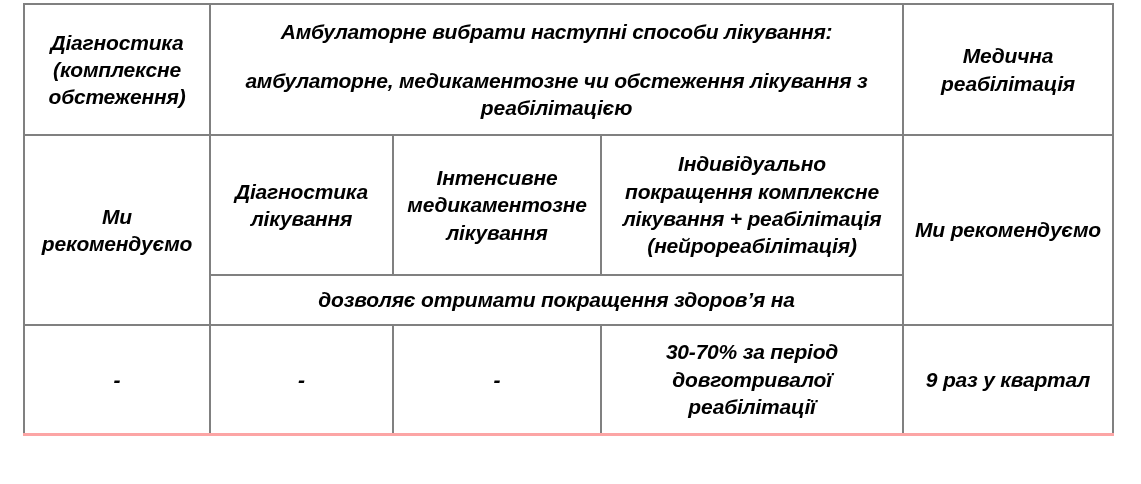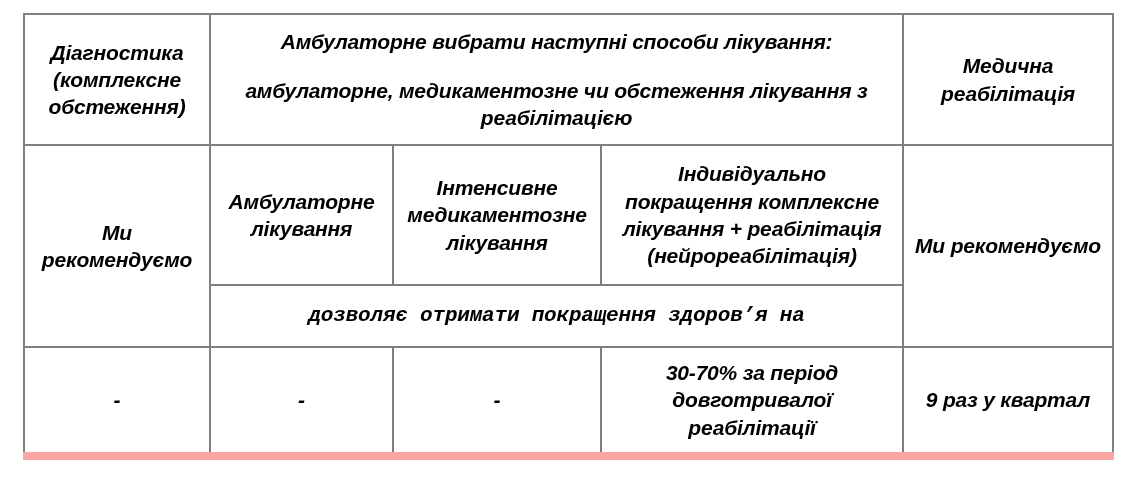--- a/index.html
+++ b/index.html
@@ -7,42 +7,42 @@
     padding: 0;
     background: #ffffff;
     width: 1141px;
     height: 484px;
     overflow: hidden;
   }
   .doc-table {
     border-collapse: collapse;
     table-layout: fixed;
     width: 1089px;
-    margin: 13px 0 0 23px;
+    margin: 3px 0 0 23px;
     font-family: "Liberation Sans", "DejaVu Sans", sans-serif;
     font-weight: bold;
     font-style: italic;
     font-size: 21px;
     line-height: 1.3;
     color: #000000;
     letter-spacing: -0.2px;
   }
   .doc-table td {
     border: 2px solid #808080;
     text-align: center;
     vertical-align: middle;
     padding: 4px 10px;
     background: #ffffff;
     overflow: hidden;
   }
   .doc-table tr.row-header  { height: 131px; }
   .doc-table tr.row-options { height: 140px; }
-  .doc-table tr.row-sub     { height: 62px; font-family: Liberation Mono, monospace;  }
+  .doc-table tr.row-sub     { height: 50px;  }
   .doc-table tr.row-values  { height: 109px; }
-  .doc-table tr.row-values td { border-bottom: 8px solid #fca5a5; }
+  .doc-table tr.row-values td { border-bottom: 3px solid #fca5a5; }
   .para-gap { margin-top: 22px; }
   .block { display: block; }
 </style>
 </head>
 <body>
 
 <table class="doc-table">
   <colgroup>
     <col style="width:186px">
     <col style="width:183px">
@@ -63,21 +63,21 @@
     <td>
       <span class="block">Медична реабілітація</span>
     </td>
   </tr>
 
   <tr class="row-options">
     <td rowspan="2">
       <span class="block">Ми рекомендуємо</span>
     </td>
     <td>
-      <span class="block">Амбулаторне лікування</span>
+      <span class="block">Діагностика лікування</span>
     </td>
     <td>
       <span class="block">Інтенсивне медикаментозне лікування</span>
     </td>
     <td>
       <span class="block">Індивідуально покращення комплексне лікування + реабілітація (нейрореабілітація)</span>
     </td>
     <td rowspan="2">
       <span class="block">Ми рекомендуємо</span>
     </td>

